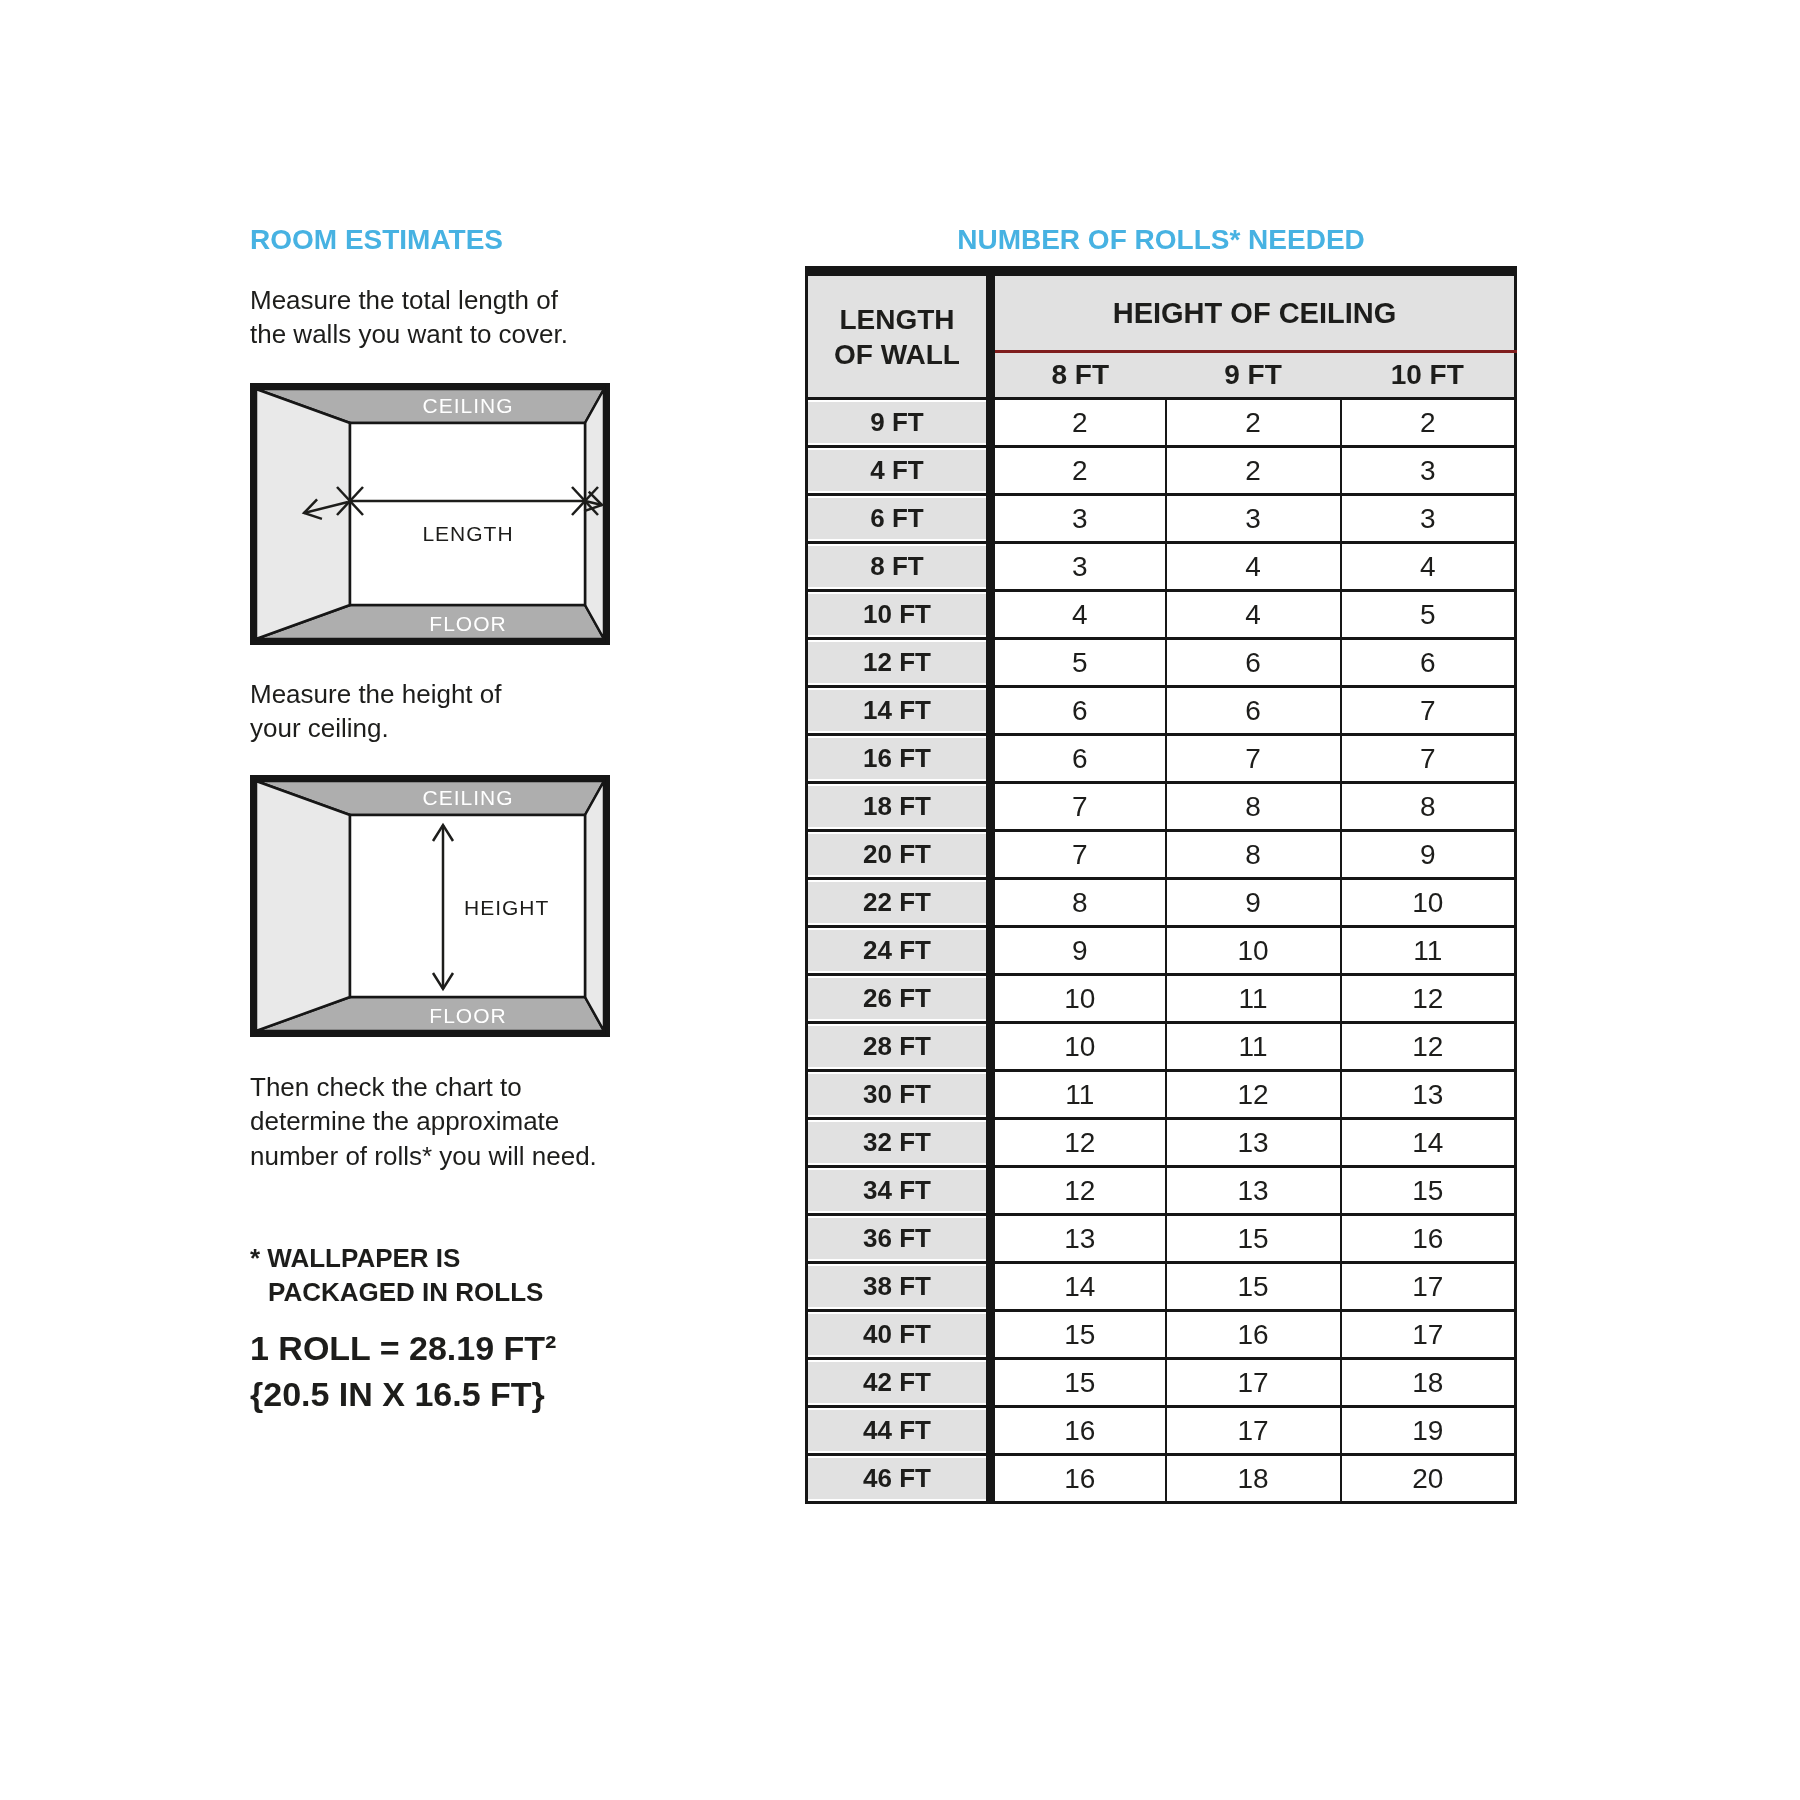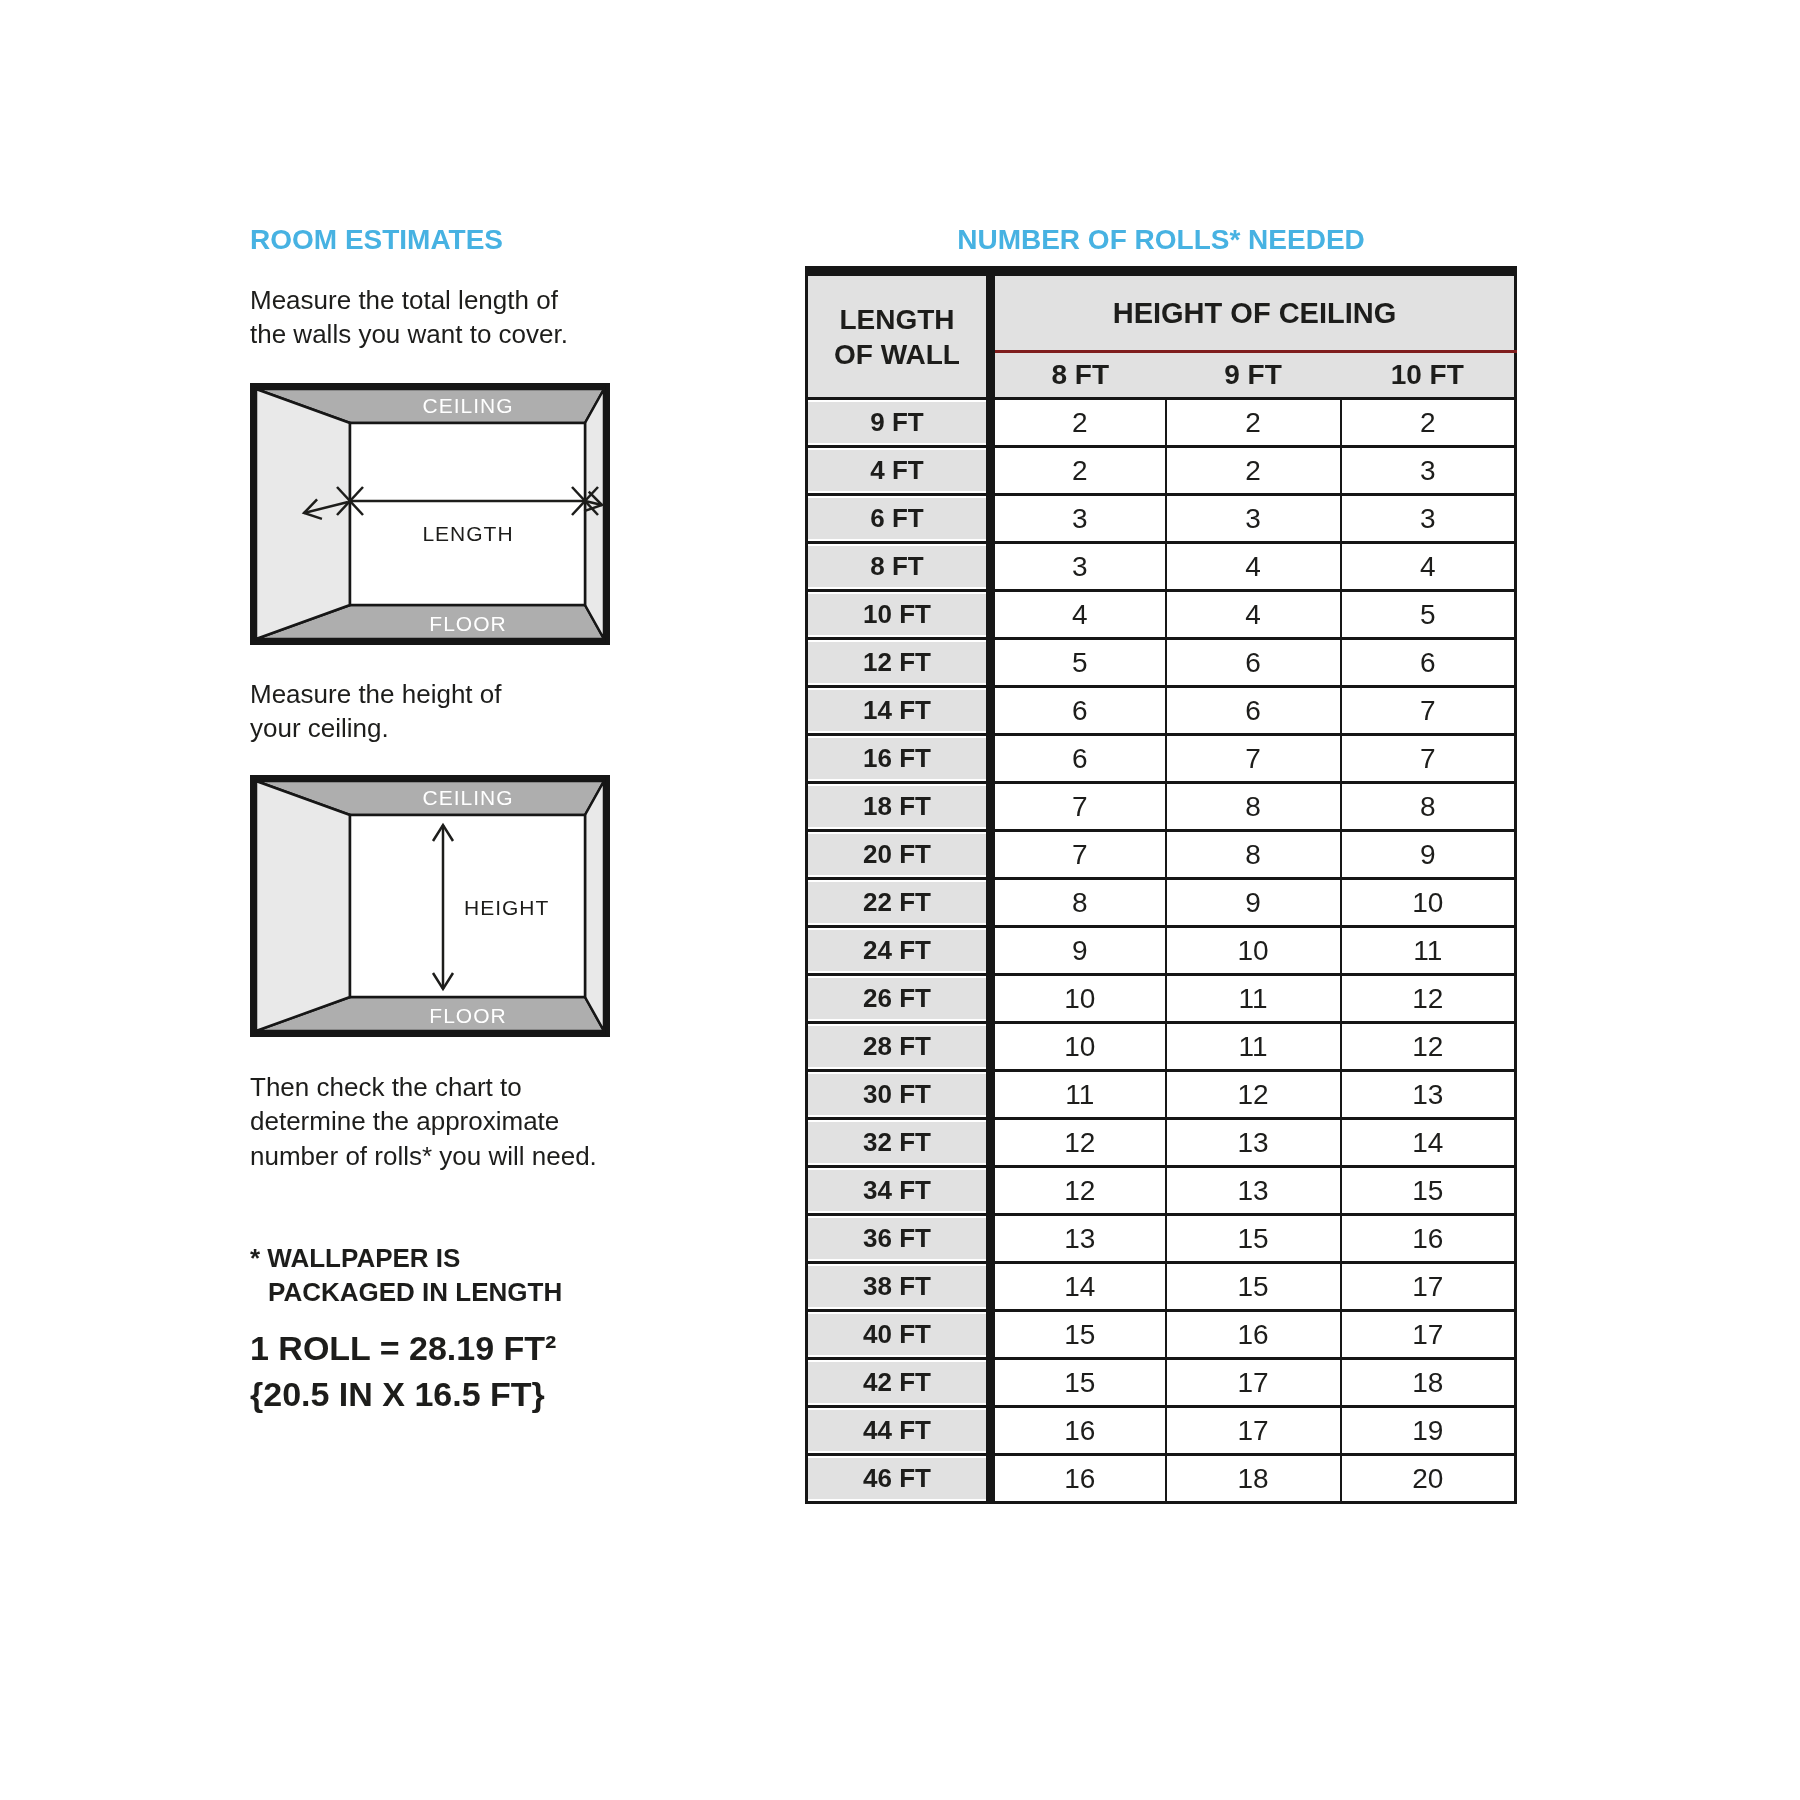--- a/index.html
+++ b/index.html
@@ -182,21 +182,21 @@
       <text x="218" y="248" text-anchor="middle" class="white-label">FLOOR</text>
       <text x="214" y="140" text-anchor="start" class="dark-label">HEIGHT</text>
     </svg>
   </figure>
 
   <p class="copy abs" style="left:250px;top:1070px;width:480px;">Then check the chart to
 determine the approximate
 number of rolls* you will need.</p>
 
   <p class="footnote abs" style="left:250px;top:1242px;width:460px;">* WALLPAPER IS
-PACKAGED IN LENGTH</p>
+PACKAGED IN ROLLS</p>
 
   <p class="rollinfo abs" style="left:250px;top:1326px;width:480px;"><span>1 ROLL = 28.19 FT²</span><br><span>{20.5 IN X 16.5 FT}</span></p>
 
   <h2 class="table-title abs" style="left:805px;top:224px;">NUMBER OF ROLLS* NEEDED</h2>
 
   <table class="rolls abs" style="left:805px;top:266px;">
     <thead>
       <tr>
         <th class="length-of-wall" rowspan="2">LENGTH
 OF WALL</th>

